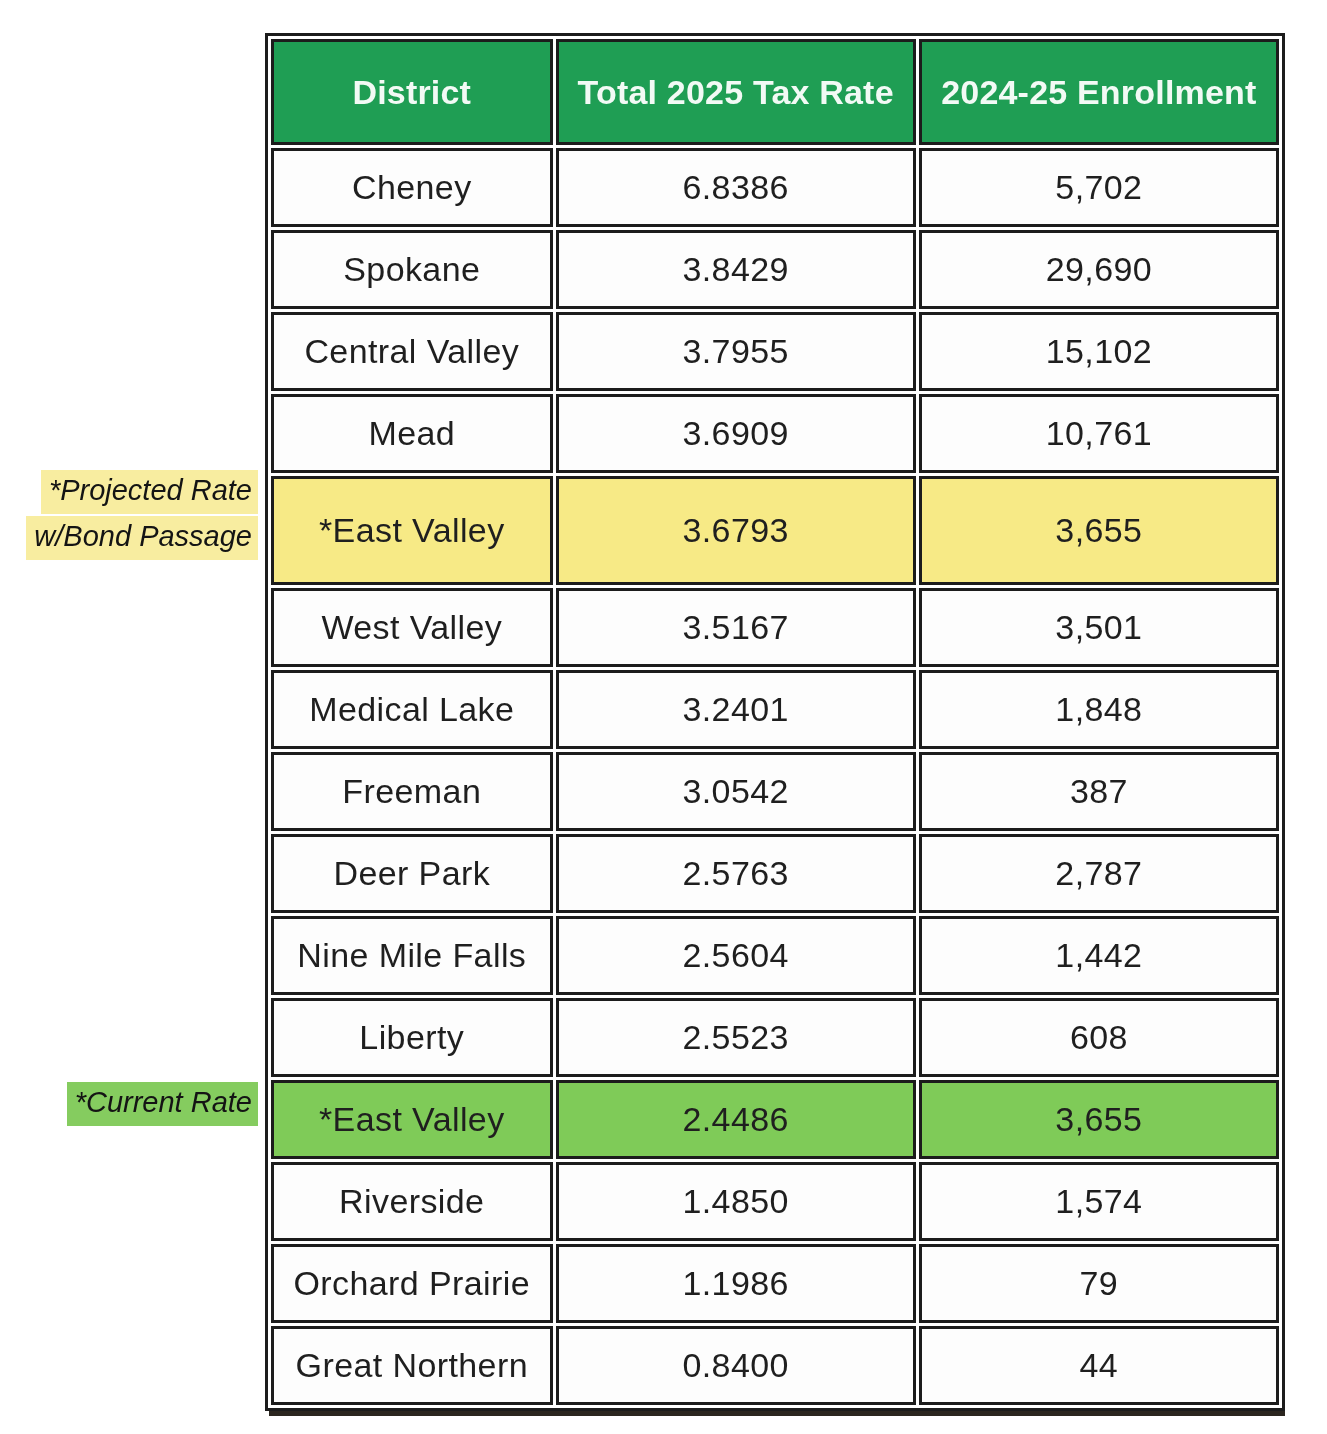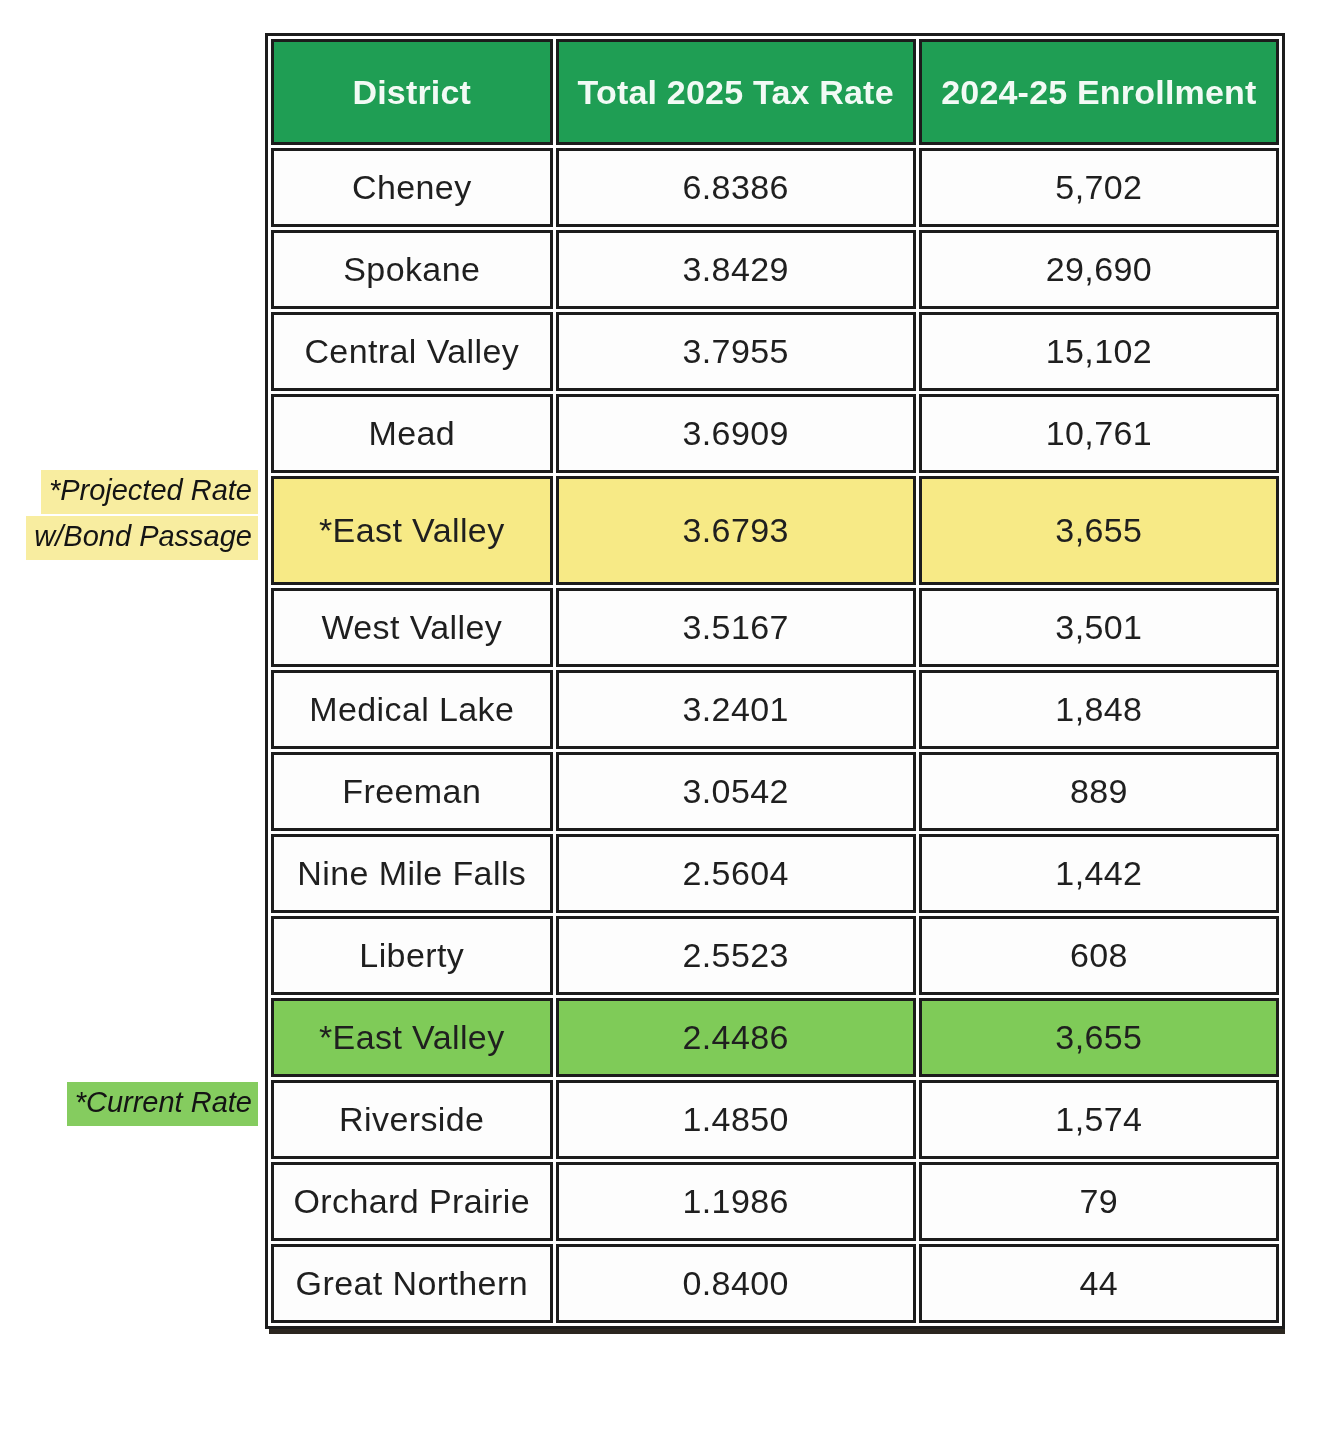--- a/index.html
+++ b/index.html
@@ -140,21 +140,26 @@
           <td>3,501</td>
         </tr>
         <tr>
           <td>Medical Lake</td>
           <td>3.2401</td>
           <td>1,848</td>
         </tr>
         <tr>
           <td>Freeman</td>
           <td>3.0542</td>
-          <td>889</td>
+          <td>387</td>
+        </tr>
+        <tr>
+          <td>Deer Park</td>
+          <td>2.5763</td>
+          <td>2,787</td>
         </tr>
         <tr>
           <td>Nine Mile Falls</td>
           <td>2.5604</td>
           <td>1,442</td>
         </tr>
         <tr>
           <td>Liberty</td>
           <td>2.5523</td>
           <td>608</td>

